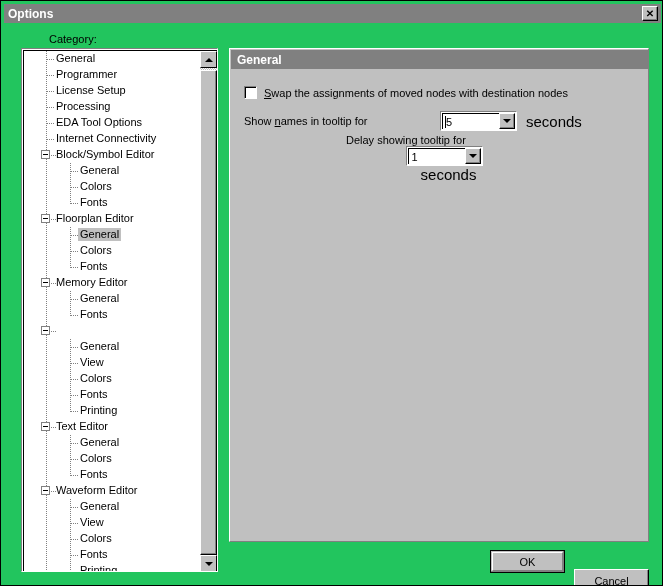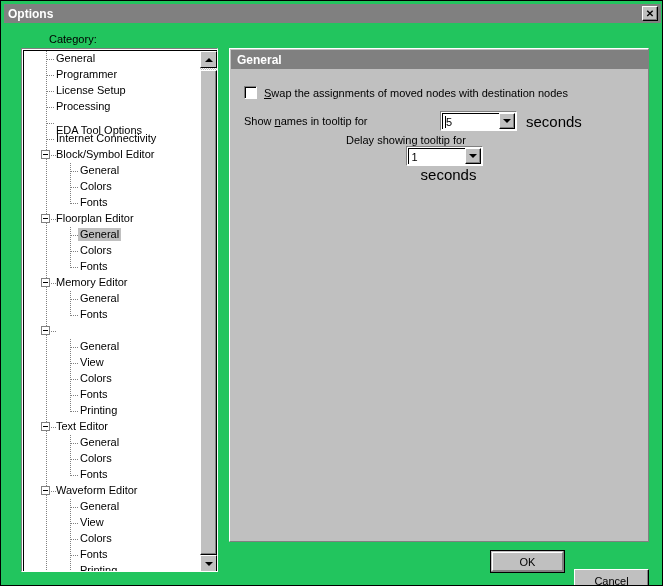--- a/index.html
+++ b/index.html
@@ -442,21 +442,21 @@
           <div class="tree-row">
             <div class="elbow" style="left: 23px; width: 8px; top: 8px;"></div>
             <span class="tree-label" style="position: absolute; left: 30px; top: 1px;">License Setup</span>
           </div>
           <div class="tree-row">
             <div class="elbow" style="left: 23px; width: 8px; top: 8px;"></div>
             <span class="tree-label" style="position: absolute; left: 30px; top: 1px;">Processing</span>
           </div>
           <div class="tree-row">
             <div class="elbow" style="left: 23px; width: 8px; top: 8px;"></div>
-            <span class="tree-label" style="position: absolute; left: 30px; top: 9px;">EDA Tool Options</span>
+            <span class="tree-label" style="position: absolute; left: 30px; top: 1px;">EDA Tool Options</span>
           </div>
           <div class="tree-row">
             <div class="elbow" style="left: 23px; width: 8px; top: 8px;"></div>
             <span class="tree-label" style="position: absolute; left: 30px; top: 1px;">Internet Connectivity</span>
           </div>
           <div class="tree-row">
             <div class="elbow" style="left: 23px; width: 9px; top: 8px;"></div>
             <div class="expander" style="left: 17px; top: 3px;"></div>
             <span class="tree-label" style="position: absolute; left: 30px; top: 1px;">Block/Symbol Editor</span>
           </div>

